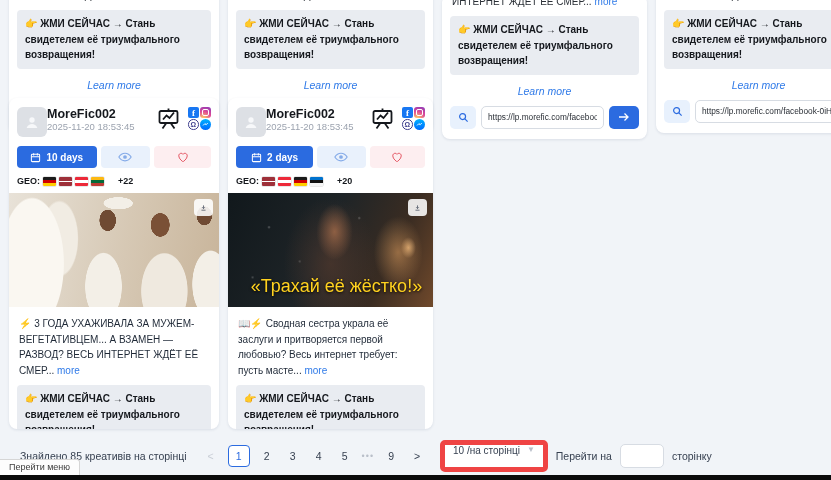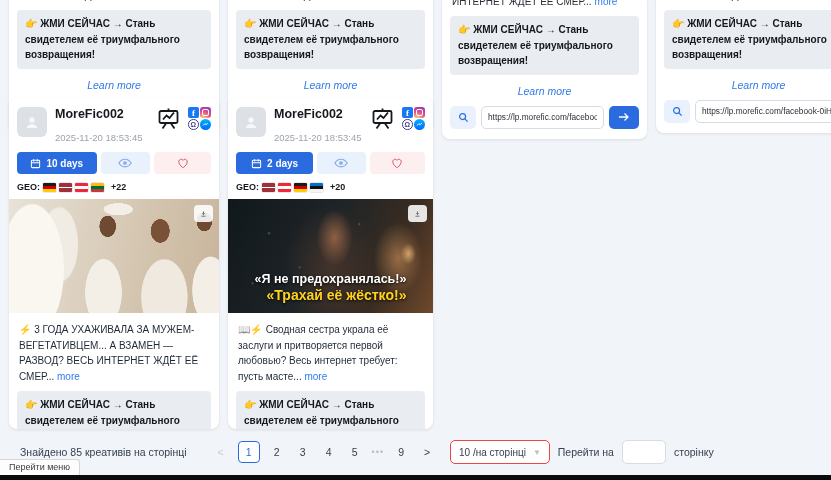--- a/index.html
+++ b/index.html
@@ -22,25 +22,25 @@
   .gray-head{margin:7px 8px 0;background:#e9ecf1;border-radius:4px;padding:6px 8px;font-weight:bold;font-size:10px;line-height:1.55;color:#15181d;}
   .cta{display:block;text-align:center;color:#2f7ae8;font-size:10.5px;margin:10px 0 9px;text-decoration:none;cursor:pointer;font-style:italic;}
 
   .url-row{display:flex;gap:5px;align-items:center;padding:0 8px;}
   .search-btn{width:26px;height:23px;background:#e8f1fd;border:none;border-radius:5px;display:flex;align-items:center;justify-content:center;flex:none;cursor:pointer;}
   .url-input{flex:1;min-width:0;height:21px;border:1px solid #d7dce3;border-radius:5px;font-size:8.3px;padding:0 6px;color:#2a2f36;font-family:"Liberation Sans",sans-serif;background:#fff;}
   .sq-btn{width:30px;height:23px;background:#2b6be0;border:none;border-radius:5px;display:flex;align-items:center;justify-content:center;flex:none;cursor:pointer;}
 
   
   .feed-card{top:98px;height:331px;overflow:hidden;}
-  .profile{display:flex;align-items:flex-start;padding:9px 8px 0;gap:8px;}
+  .profile{display:flex;align-items:flex-start;padding:9px 8px 0;gap:0;}
   .avatar{width:30px;height:30px;border-radius:6px;background:#dde0e5;display:flex;align-items:center;justify-content:center;flex:none;}
   .p-info{flex:1;min-width:0;}
   .p-name{font-size:12.5px;font-weight:bold;color:#15181d;}
-  .p-time{font-size:9.5px;color:#9ca3af;margin-top:11px;}
+  .p-time{font-size:9.5px;color:#9ca3af;margin-top:0;}
   .p-icons{display:flex;align-items:flex-start;gap:7px;}
   .socials{display:grid;grid-template-columns:11px 11px;gap:1px;}
   .si{width:11px;height:11px;border-radius:2px;display:flex;align-items:center;justify-content:center;overflow:hidden;}
   .si.fb{background:#1877F2;color:#fff;font-size:9px;font-weight:bold;font-family:"Liberation Serif",serif;}
   .si.ig{background:radial-gradient(circle at 30% 110%,#fdc468 10%,#df4996 55%,#8a3ab9 95%);border-radius:3px;}
   .ig-in{width:5px;height:5px;border:1.3px solid #fff;border-radius:2px;}
   .si.an{background:#fff;border:1.4px solid #3f3f8f;border-radius:50%;color:#3f3f8f;font-size:7px;font-weight:bold;width:8.5px;height:8.5px;}
   .si.ms{background:linear-gradient(180deg,#00b2ff,#006aff);border-radius:50%;}
 
   .btn-row{display:flex;gap:4px;margin:9px 8px 0;}
@@ -48,21 +48,21 @@
   .eye-btn{flex:1;height:22px;background:#e9f1fc;border:none;border-radius:4px;display:flex;align-items:center;justify-content:center;cursor:pointer;}
   .heart-btn{flex:1.2;height:22px;background:#fdeef0;border:none;border-radius:4px;display:flex;align-items:center;justify-content:center;cursor:pointer;}
 
   .geo-row{display:flex;align-items:center;gap:3px;padding:8px 8px 5px;font-size:9px;font-weight:bold;color:#15181d;}
   .flag{width:13px;height:9px;display:inline-block;border-radius:1px;box-shadow:0 0 0 0.5px rgba(0,0,0,.18);}
   .f-de{background:linear-gradient(#1a1a1a 33%,#d00000 33% 66%,#ffce00 66%);}
   .f-lv{background:linear-gradient(#9e3039 40%,#fff 40% 60%,#9e3039 60%);}
   .f-at{background:linear-gradient(#ed2939 33%,#fff 33% 66%,#ed2939 66%);}
   .f-lt{background:linear-gradient(#fdb913 33%,#046a38 33% 66%,#be3a34 66%);}
   .f-ee{background:linear-gradient(#0072ce 33%,#111 33% 66%,#f4f4f4 66%);}
-  .geo-plus{margin-left:4px;}
+  .geo-plus{margin-left:11px;}
 
   .creative{position:relative;height:114px;margin-top:2px;overflow:hidden;}
   .creative-1{background:
     radial-gradient(14px 18px at 47% 24%, #6f4a33 58%, transparent 60%),
     radial-gradient(16px 20px at 72% 28%, #7a5036 58%, transparent 60%),
     radial-gradient(13px 16px at 93% 20%, #6f4a33 58%, transparent 60%),
     radial-gradient(24px 10px at 52% 9%, #f3efe7 60%, transparent 62%),
     radial-gradient(30px 55px at 45% 82%, #f3efe7 60%, transparent 62%),
     radial-gradient(38px 62px at 74% 86%, #efe9df 60%, transparent 62%),
     radial-gradient(30px 55px at 96% 80%, #f3efe7 60%, transparent 62%),
@@ -75,34 +75,34 @@
     radial-gradient(26px 40px at 52% 34%, rgba(158,104,72,.85), transparent 70%),
     radial-gradient(60px 85px at 50% 62%, rgba(84,58,46,.65), transparent 78%),
     radial-gradient(2px 2px at 20% 30%, rgba(255,255,255,.28), transparent 90%),
     radial-gradient(2px 2px at 35% 60%, rgba(255,255,255,.22), transparent 90%),
     radial-gradient(2px 2px at 64% 22%, rgba(255,255,255,.25), transparent 90%),
     radial-gradient(2px 2px at 12% 74%, rgba(255,255,255,.2), transparent 90%),
     linear-gradient(115deg,#11181c,#1e2427 45%,#3a2c22 75%,#70492b);}
   .dl-btn{position:absolute;top:6px;right:6px;width:19px;height:17px;background:rgba(255,255,255,.88);border:none;border-radius:4px;display:flex;align-items:center;justify-content:center;cursor:pointer;}
   .overlay{position:absolute;left:0;right:0;bottom:10px;text-align:center;}
   .ov1{color:#fff;font-weight:bold;font-size:12.5px;text-shadow:0 1px 3px rgba(0,0,0,.9);}
-  .ov2{color:#ffd21f;font-weight:bold;font-size:14px;text-shadow:0 1px 3px rgba(0,0,0,.9);margin-top:1px;margin-left:12px;}
+  .ov2{color:#ffd21f;font-weight:normal;font-size:18px;text-shadow:0 1px 3px rgba(0,0,0,.9);margin-top:1px;margin-left:12px;}
 
   .desc{padding:9px 10px 0;font-size:10px;line-height:1.55;color:#1f2937;}
   .more-link{color:#2f7ae8;cursor:pointer;}
 
   
   .pagination{position:absolute;left:20px;top:440px;display:flex;align-items:center;gap:8px;font-size:10.5px;color:#374151;}
-  .found{margin-right:17px;}
+  .found{margin-right:7px;}
   .pg{min-width:18px;height:20px;display:flex;align-items:center;justify-content:center;border-radius:4px;cursor:pointer;}
   .pg.active{border:1px solid #2b6be0;color:#2b6be0;background:#fff;min-width:20px;}
   .pg-prev{color:#c9ced6;}
   .pg-next{color:#374151;}
   .dots{color:#b9bfc9;font-size:9px;letter-spacing:1px;cursor:pointer;}
-  .per-page{display:flex;align-items:center;gap:7px;border:1px solid #ef4444;background:#fff;border-radius:5px;height:22px;padding:0 8px;font-size:10px;color:#374151;margin-left:6px;cursor:pointer;}
+  .per-page{display:flex;align-items:flex-start;gap:7px;border:5px solid #ef4444;background:#fff;border-radius:5px;height:22px;padding:0 8px;font-size:10px;color:#374151;margin-left:6px;cursor:pointer;}
   .chev{color:#b9bfc9;font-size:8px;}
   .jump-input{width:38px;height:20px;border:1px solid #d7dce3;border-radius:5px;background:#fff;}
 
   
   .status-tip{position:absolute;left:0;bottom:5px;background:#fdfdfd;border:1px solid #d6d6d6;border-left:none;border-bottom:none;padding:2px 9px 3px;font-size:9px;color:#3c3c3c;border-radius:0 3px 0 0;}
   .bottom-bar{position:absolute;left:0;right:0;bottom:0;height:5px;background:#0b0b0b;}
 </style>
 </head>
 <body>
 
@@ -331,21 +331,20 @@
     </div>
 
     <div class="creative creative-2">
       <button class="dl-btn">
           <svg width="10" height="10" viewBox="0 0 24 24">
             <path d="M12 3v10M7.5 9.5L12 14l4.5-4.5" stroke="#374151" stroke-width="2.4" fill="none"></path>
             <path d="M5 19.5h14" stroke="#374151" stroke-width="2.4"></path>
           </svg>
         </button>
       <div class="overlay">
-        <div class="ov1">«Я не предохранялась!»</div>
         <div class="ov2">«Трахай её жёстко!»</div>
       </div>
     </div>
 
     <div class="desc"><span>📖⚡ Сводная сестра украла её заслуги и притворяется первой любовью? Весь интернет требует: пусть масте...</span> <span class="more-link">more</span></div>
 
     <div class="gray-head">👉 ЖМИ СЕЙЧАС → Стань свидетелем её триумфального возвращения!</div>
 
   </div>
 

